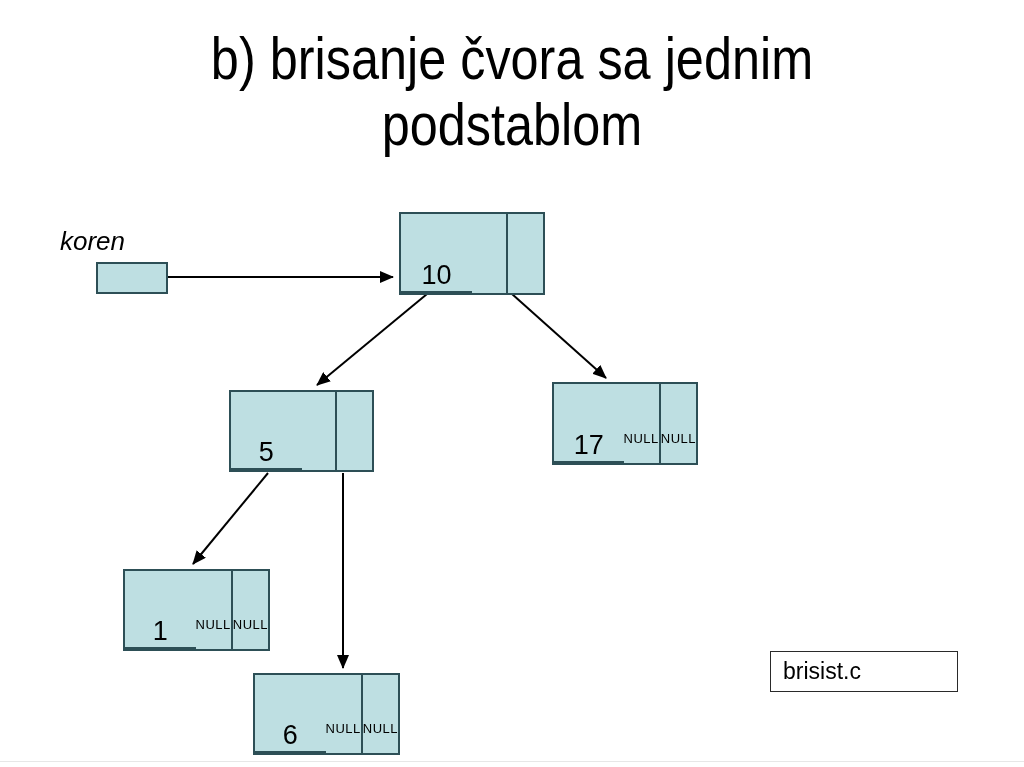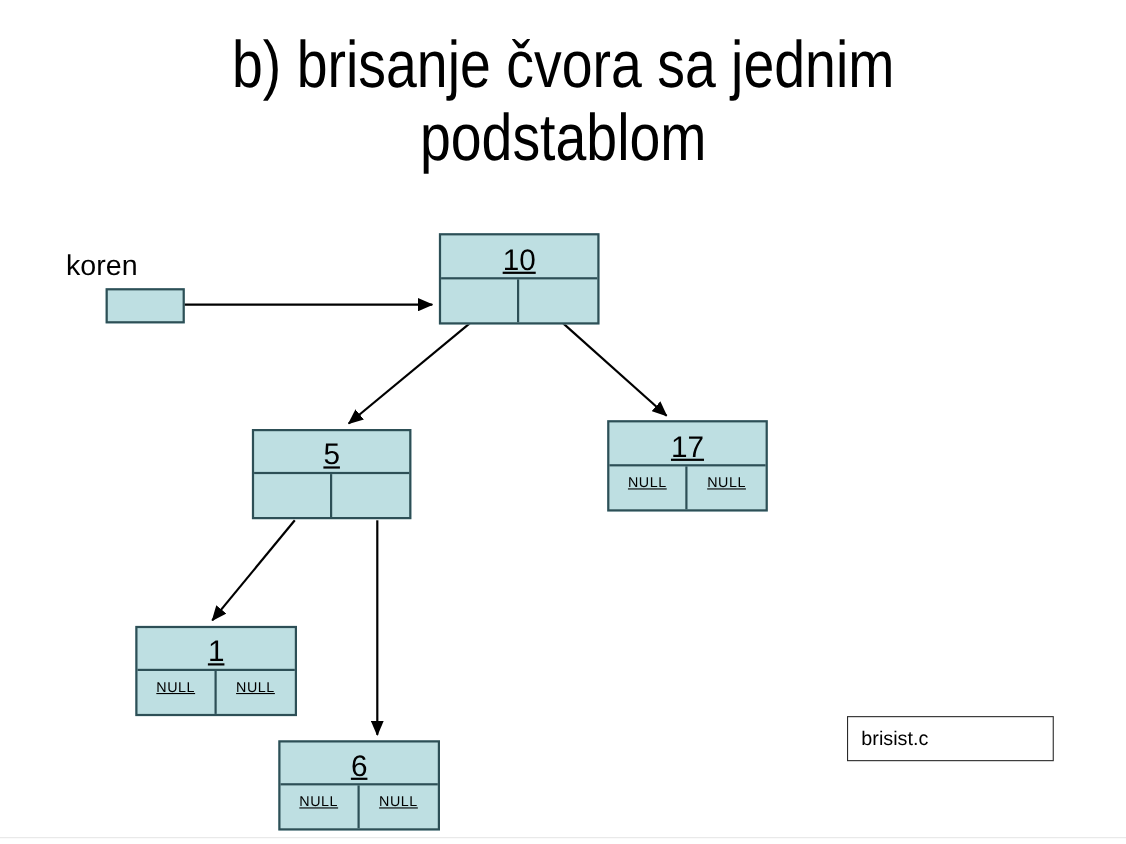--- a/index.html
+++ b/index.html
@@ -35,22 +35,21 @@
     transform: scaleX(0.84);
     transform-origin: 50% 0;
     white-space: nowrap;
   }
   
   .node {
     position: absolute;
     background: var(--node-fill);
     border: 2px solid var(--node-border);
     display: flex;
-    flex-direction: column;
-    text-decoration: underline;
+    flex-direction: row;
   }
   .node-value {
     flex: 1 1 50%;
     border-bottom: 2px solid var(--node-border);
     display: flex;
     align-items: flex-end;
     justify-content: center;
     font-size: 27px;
     line-height: 1;
     padding-bottom: 2px;
@@ -73,20 +72,21 @@
   #node-1  { left: 123px; top: 569px; width: 147px; height: 82px; }
   #node-6  { left: 253px; top: 673px; width: 147px; height: 82px; }
 
   
   .koren-label {
     position: absolute;
     left: 60px;
     top: 228px;
     font-size: 26px;
     line-height: 1;
+    font-style: italic;
   }
   .koren-box {
     position: absolute;
     left: 96px;
     top: 262px;
     width: 72px;
     height: 32px;
     background: var(--node-fill);
     border: 2px solid var(--node-border);
   }
@@ -96,21 +96,21 @@
     position: absolute;
     left: 770px;
     top: 651px;
     width: 188px;
     height: 41px;
     background: #ffffff;
     border: 1px solid #2a2a2a;
     display: flex;
     align-items: center;
     padding-left: 12px;
-    font-size: 18px;
+    font-size: 23px;
   }
 
   
   svg.arrows {
     position: absolute;
     left: 0; top: 0;
     width: 1024px; height: 767px;
     pointer-events: none;
   }
   svg.arrows line { stroke: var(--arrow); stroke-width: 2; }

